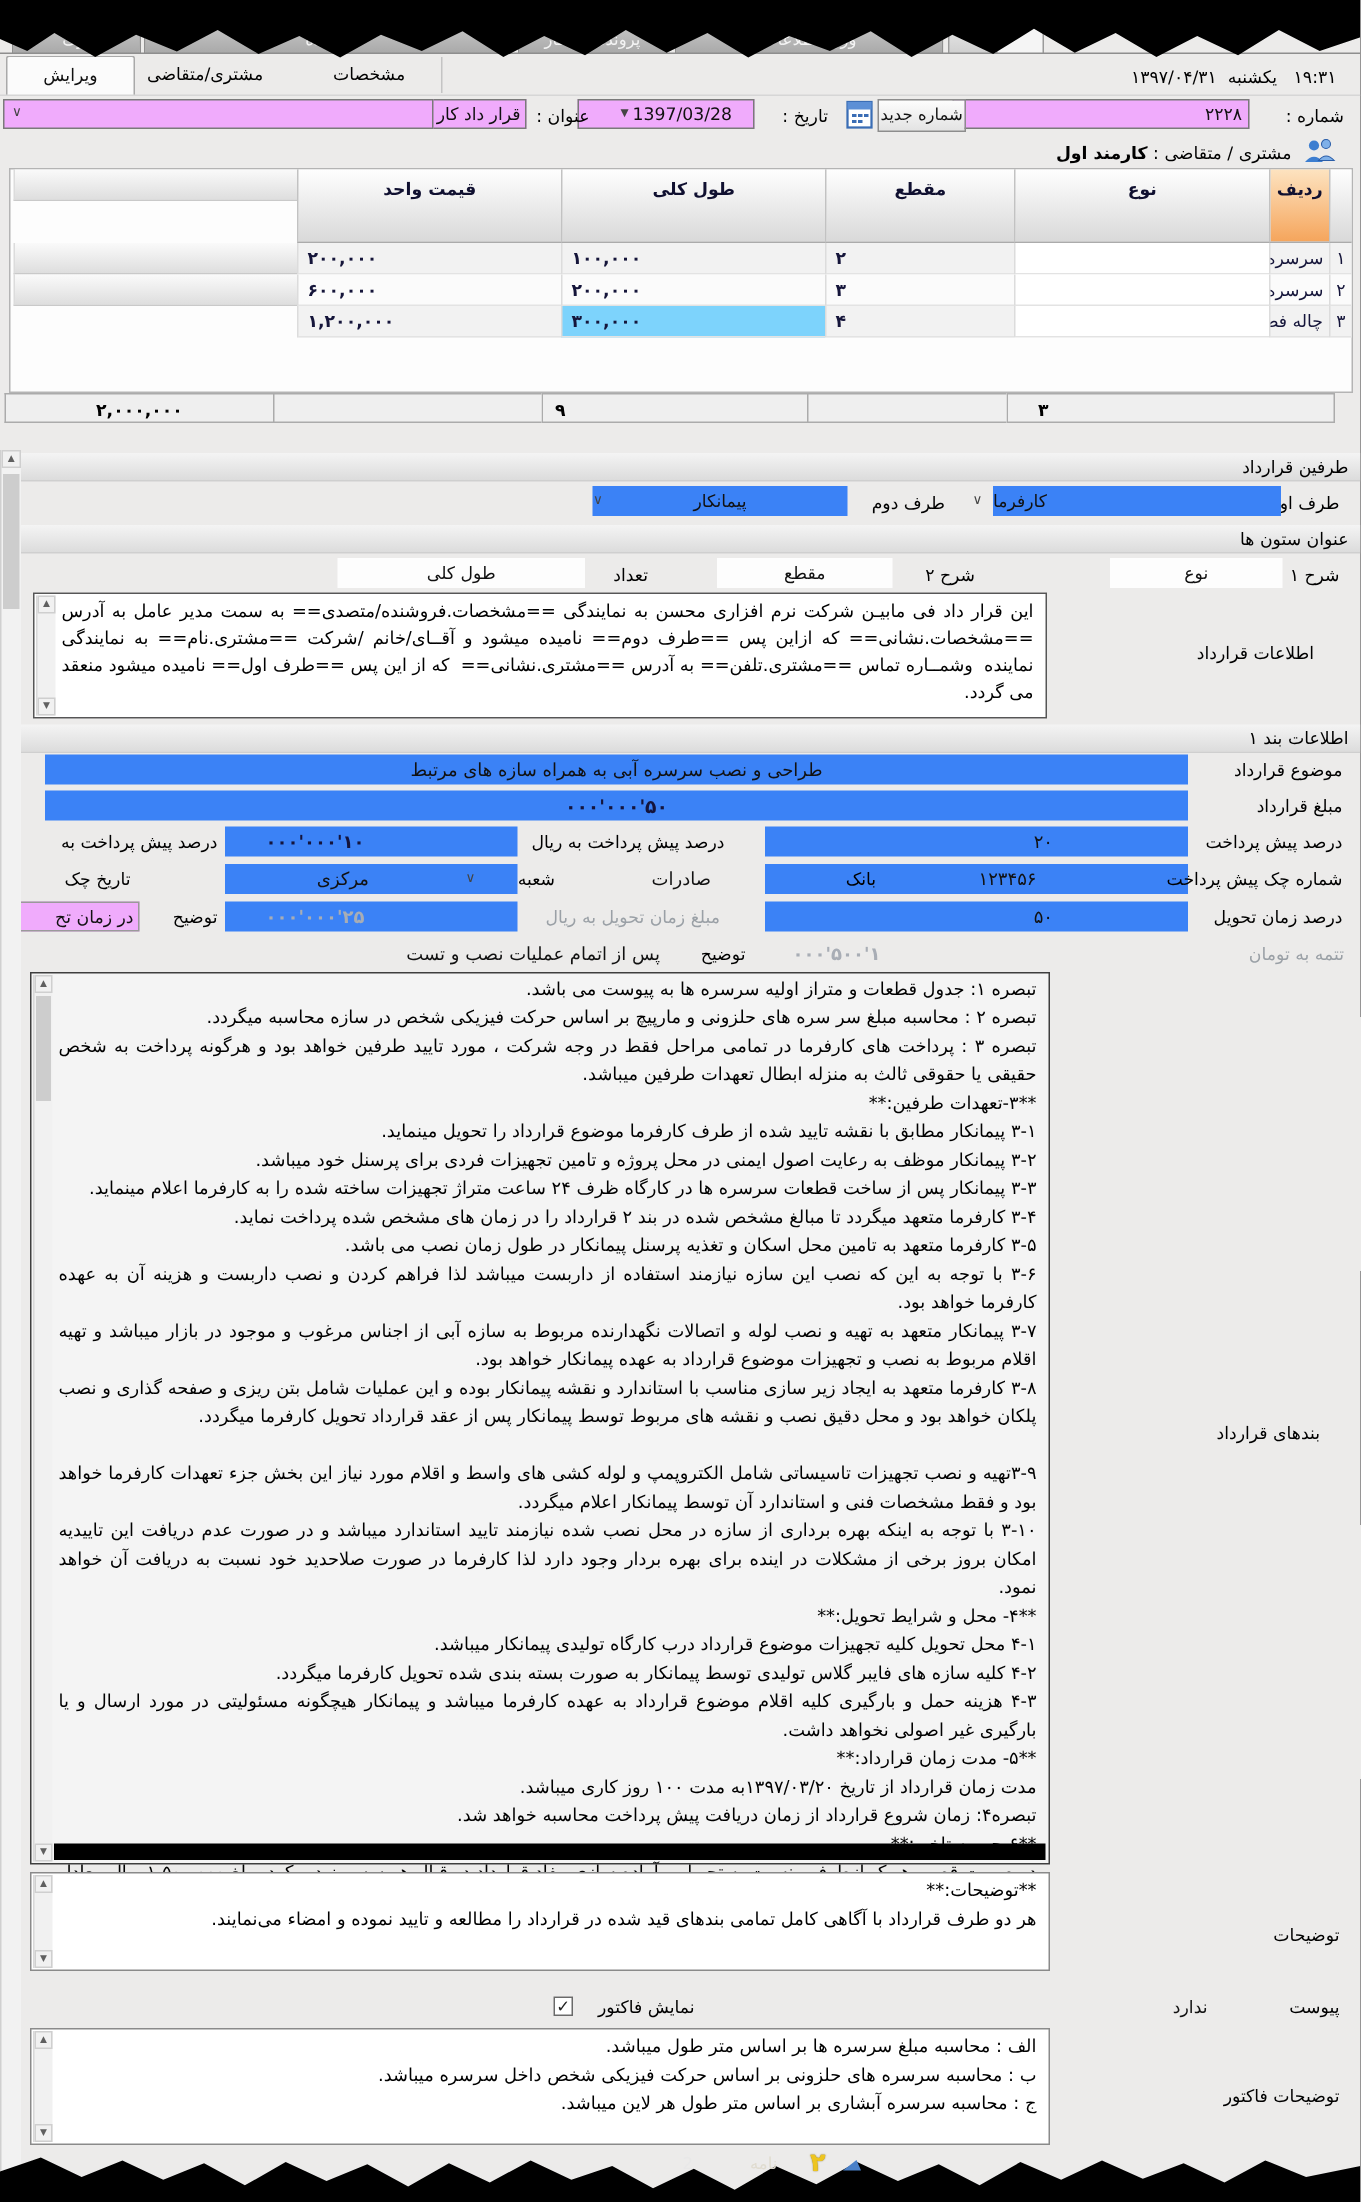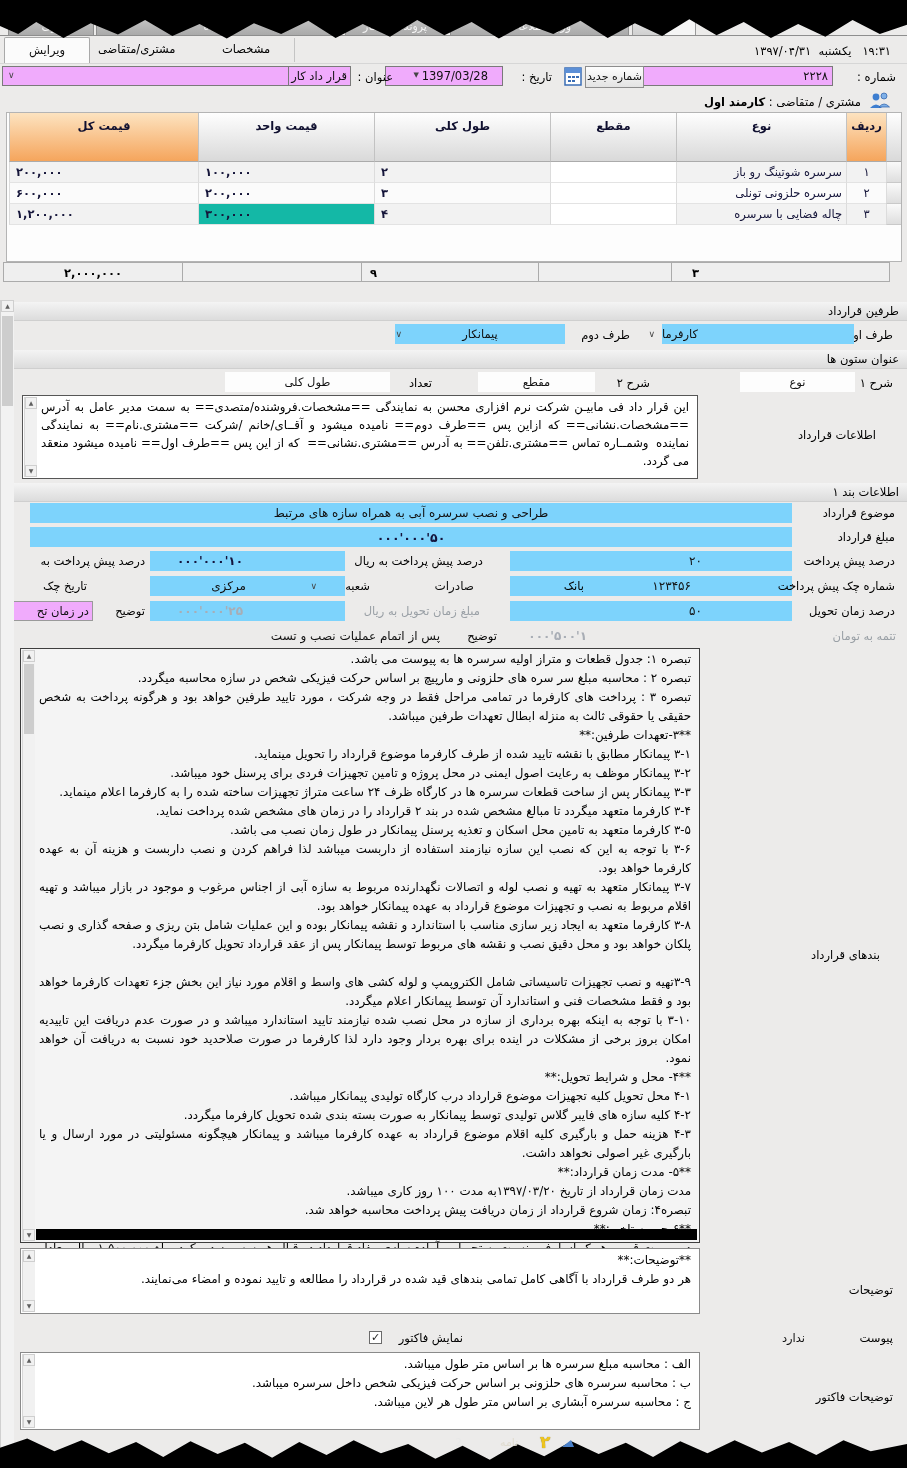--- a/index.html
+++ b/index.html
@@ -6,21 +6,21 @@
   .screen{position:relative;width:907px;height:1468px;margin:0 auto;background:#ecebea;
     font-family:"DejaVu Sans",sans-serif;font-size:12px;color:#111;direction:rtl;overflow:hidden;}
   .abs{position:absolute;}
   .lbl{position:absolute;font-size:11.5px;color:#000;white-space:nowrap;}
   .graytxt{color:#9aa0a6;}
   .band{position:absolute;left:14px;right:0;height:18px;line-height:18px;
     background:linear-gradient(#f4f4f4,#dcdcdc);border-bottom:1px solid #cfcfcf;
     padding-right:8px;font-size:11.5px;color:#000;}
   .inp{position:absolute;background:#f0abfc;border:1px solid #7a7a7a;font-size:11.5px;
     line-height:18px;white-space:nowrap;overflow:hidden;}
-  .flatfield{position:absolute;background:#7dd3fc;}
+  .flatfield{position:absolute;background:#3b82f6;}
   .combo-arrow{position:absolute;font-size:9px;color:#444;}
   .boldnum{font-weight:bold;color:#14143c;}
   .graybold{font-weight:bold;color:#a8adb5;}
   
   .tabbtn{position:absolute;top:16px;height:19px;line-height:19px;text-align:center;
     background:linear-gradient(#c6c6c6,#a8a8a8);color:#f4f4f4;font-size:11px;
     border:1px solid #8f8f8f;border-bottom:none;border-radius:4px 4px 0 0;}
   .minitab{position:absolute;top:16px;height:19px;background:linear-gradient(#e8e8e8,#cfcfcf);
     border:1px solid #9a9a9a;border-bottom:none;border-radius:4px 4px 0 0;}
   .navtab{position:absolute;top:42px;font-size:11.5px;color:#000;}
@@ -130,21 +130,20 @@
     <span>تهران خیابان ولیعصر</span>
   </div>
 
   <div class="grid">
     <div class="gh"></div>
     <div class="gh orange">ردیف</div>
     <div class="gh">نوع</div>
     <div class="gh">مقطع</div>
     <div class="gh">طول کلی</div>
     <div class="gh">قیمت واحد</div>
-    <div class="gh orange">قیمت کل</div>
 
     <div class="gc sel"></div>
     <div class="gc" style="background:#f2f2f2;text-align:center;">۱</div>
     <div class="gc" style="background:#f2f2f2;padding-right:4px;">سرسره شوتینگ رو باز</div>
     <div class="gc" style="background:#fff;"></div>
     <div class="gc num" style="background:#f2f2f2;">۲</div>
     <div class="gc num" style="background:#f2f2f2;">۱۰۰,۰۰۰</div>
     <div class="gc num" style="background:#f2f2f2;">۲۰۰,۰۰۰</div>
 
     <div class="gc sel"></div>
@@ -153,21 +152,21 @@
     <div class="gc" style="background:#fff;"></div>
     <div class="gc num" style="background:#fbfbfb;">۳</div>
     <div class="gc num" style="background:#fbfbfb;">۲۰۰,۰۰۰</div>
     <div class="gc num" style="background:#fbfbfb;">۶۰۰,۰۰۰</div>
 
     <div class="gc sel"></div>
     <div class="gc" style="background:#f2f2f2;text-align:center;">۳</div>
     <div class="gc" style="background:#f2f2f2;padding-right:4px;">چاله فضایی با سرسره</div>
     <div class="gc" style="background:#fff;"></div>
     <div class="gc num" style="background:#f2f2f2;">۴</div>
-    <div class="gc num" style="background:#14b8a6;">۳۰۰,۰۰۰</div>
+    <div class="gc num" style="background:#7dd3fc;">۳۰۰,۰۰۰</div>
     <div class="gc num" style="background:#f2f2f2;">۱,۲۰۰,۰۰۰</div>
   </div>
 
   <div class="totrow">
     <div class="totcell" style="width:219px;text-align:left;padding-left:20px;">۳</div>
     <div class="totcell" style="width:133px;"></div>
     <div class="totcell" style="width:177px;text-align:left;padding-left:8px;">۹</div>
     <div class="totcell" style="width:179px;"></div>
     <div class="totcell" style="width:179px;text-align:center;">۲,۰۰۰,۰۰۰</div>
   </div>

